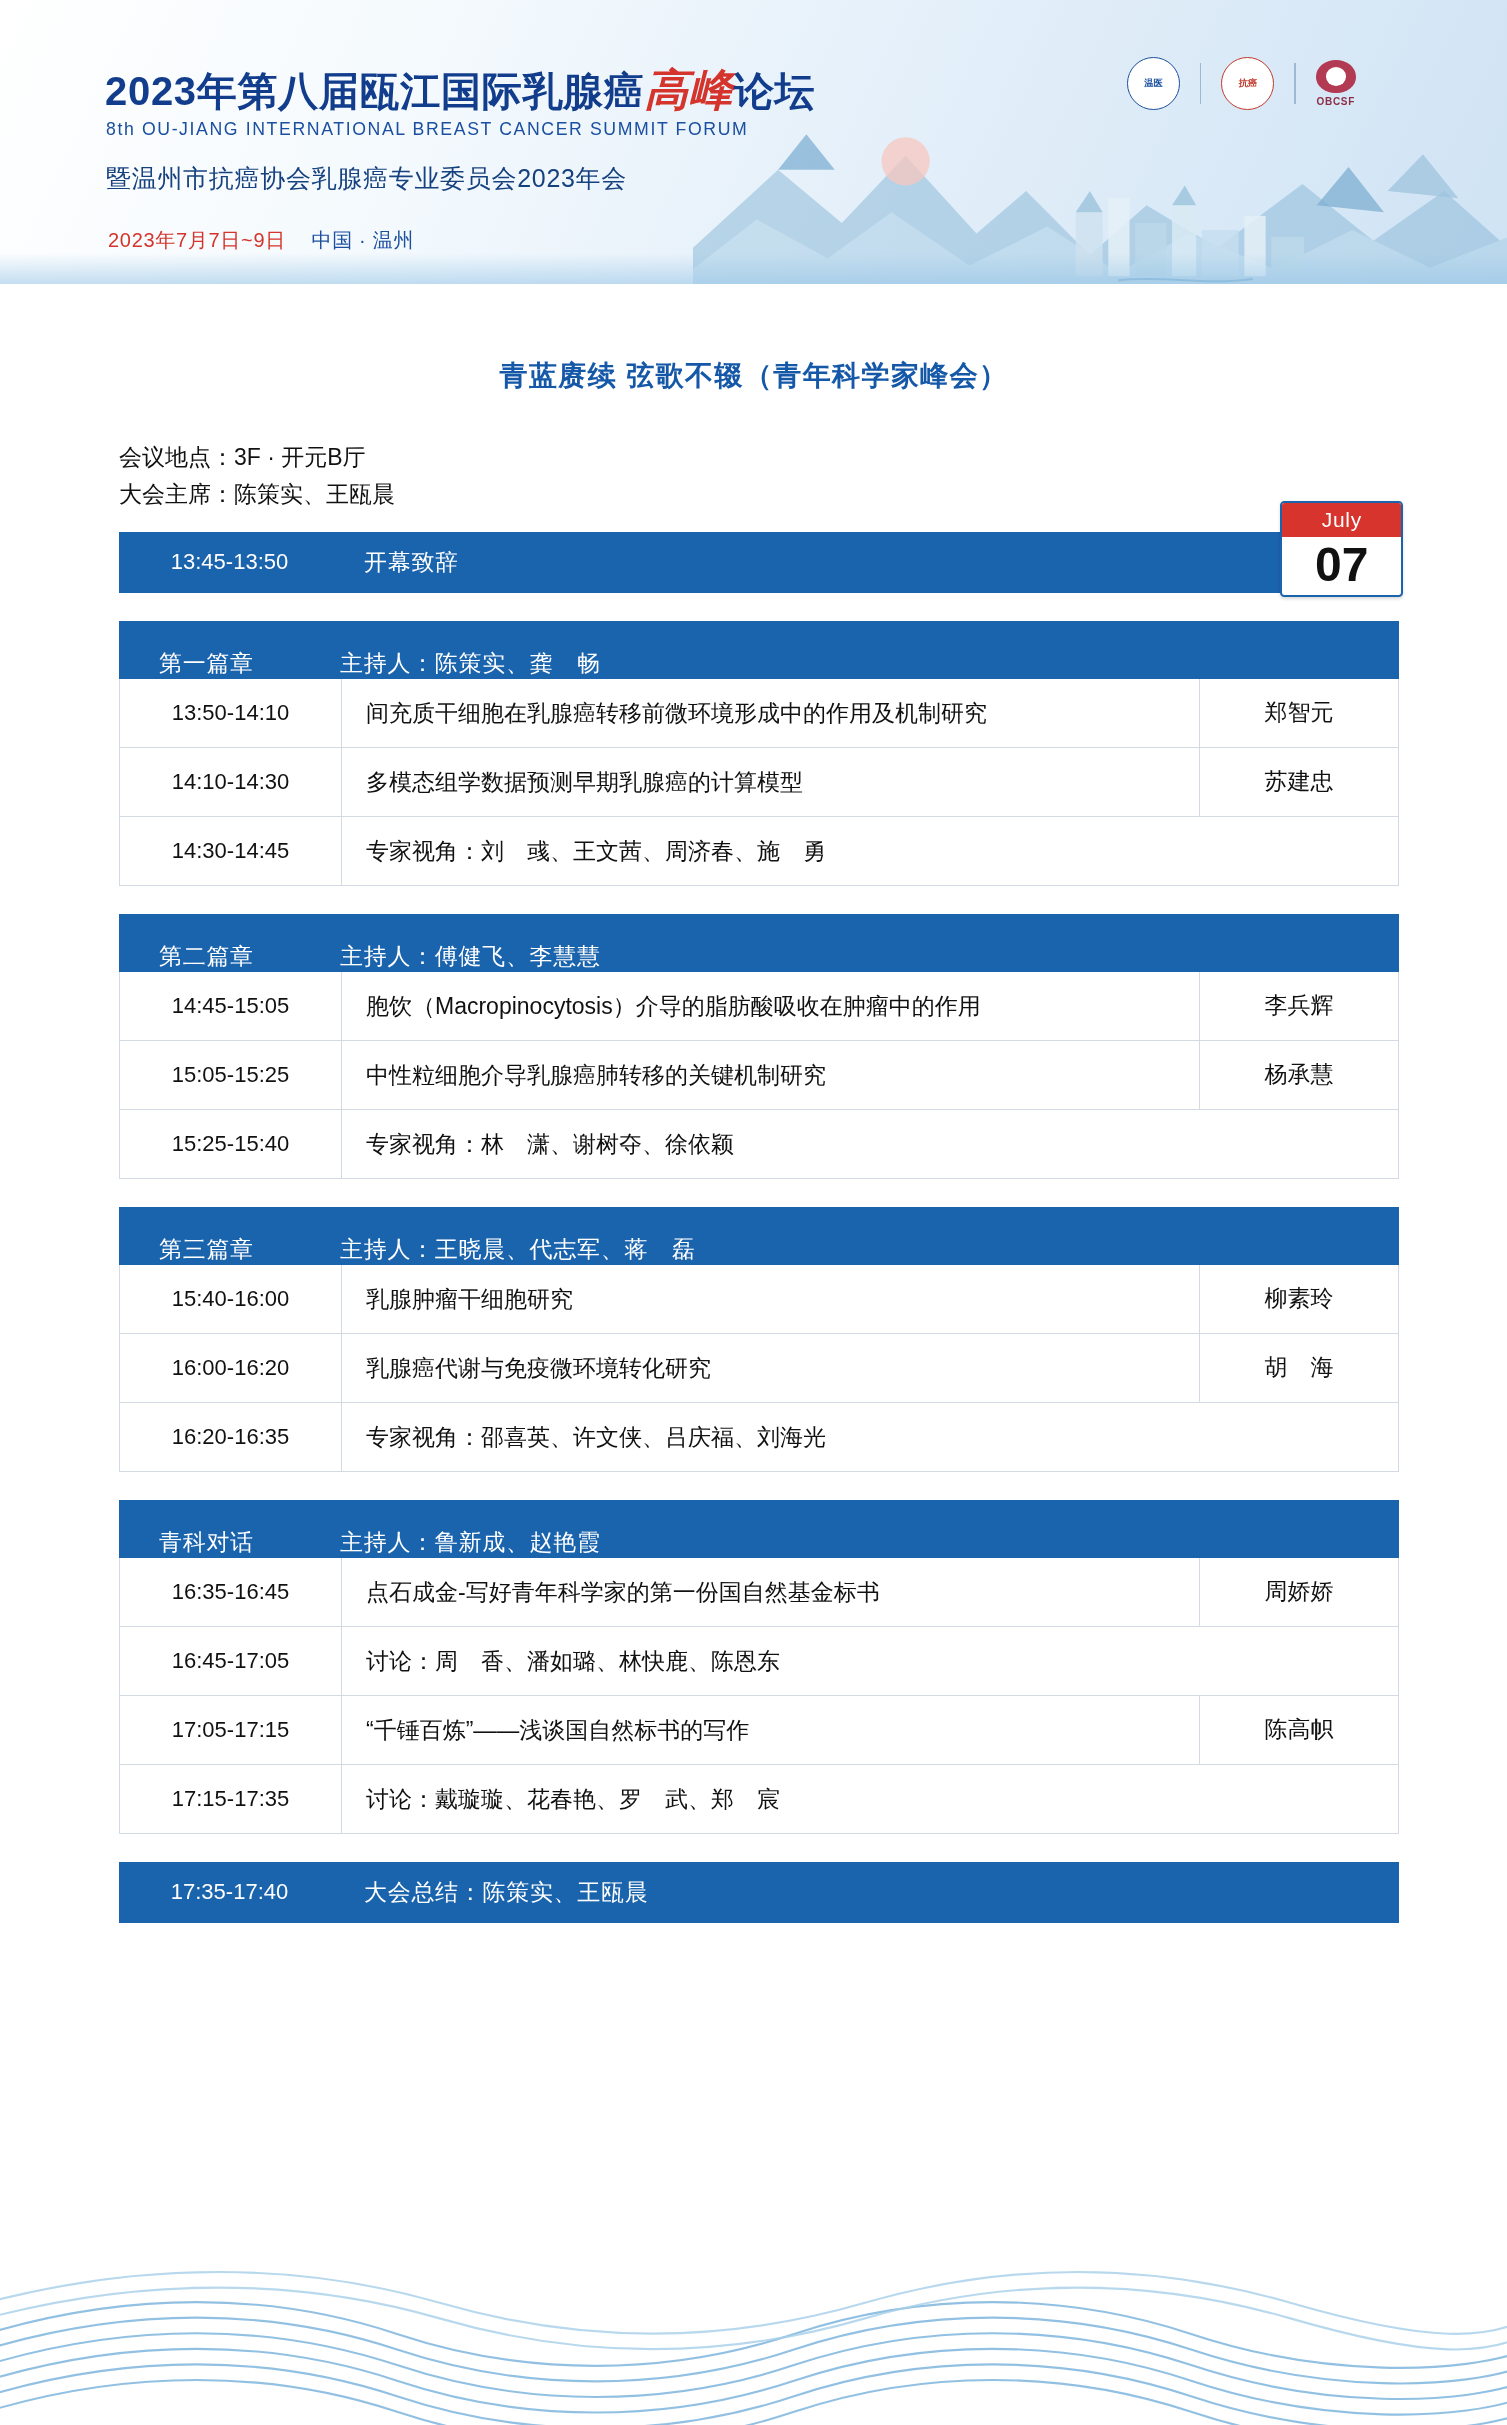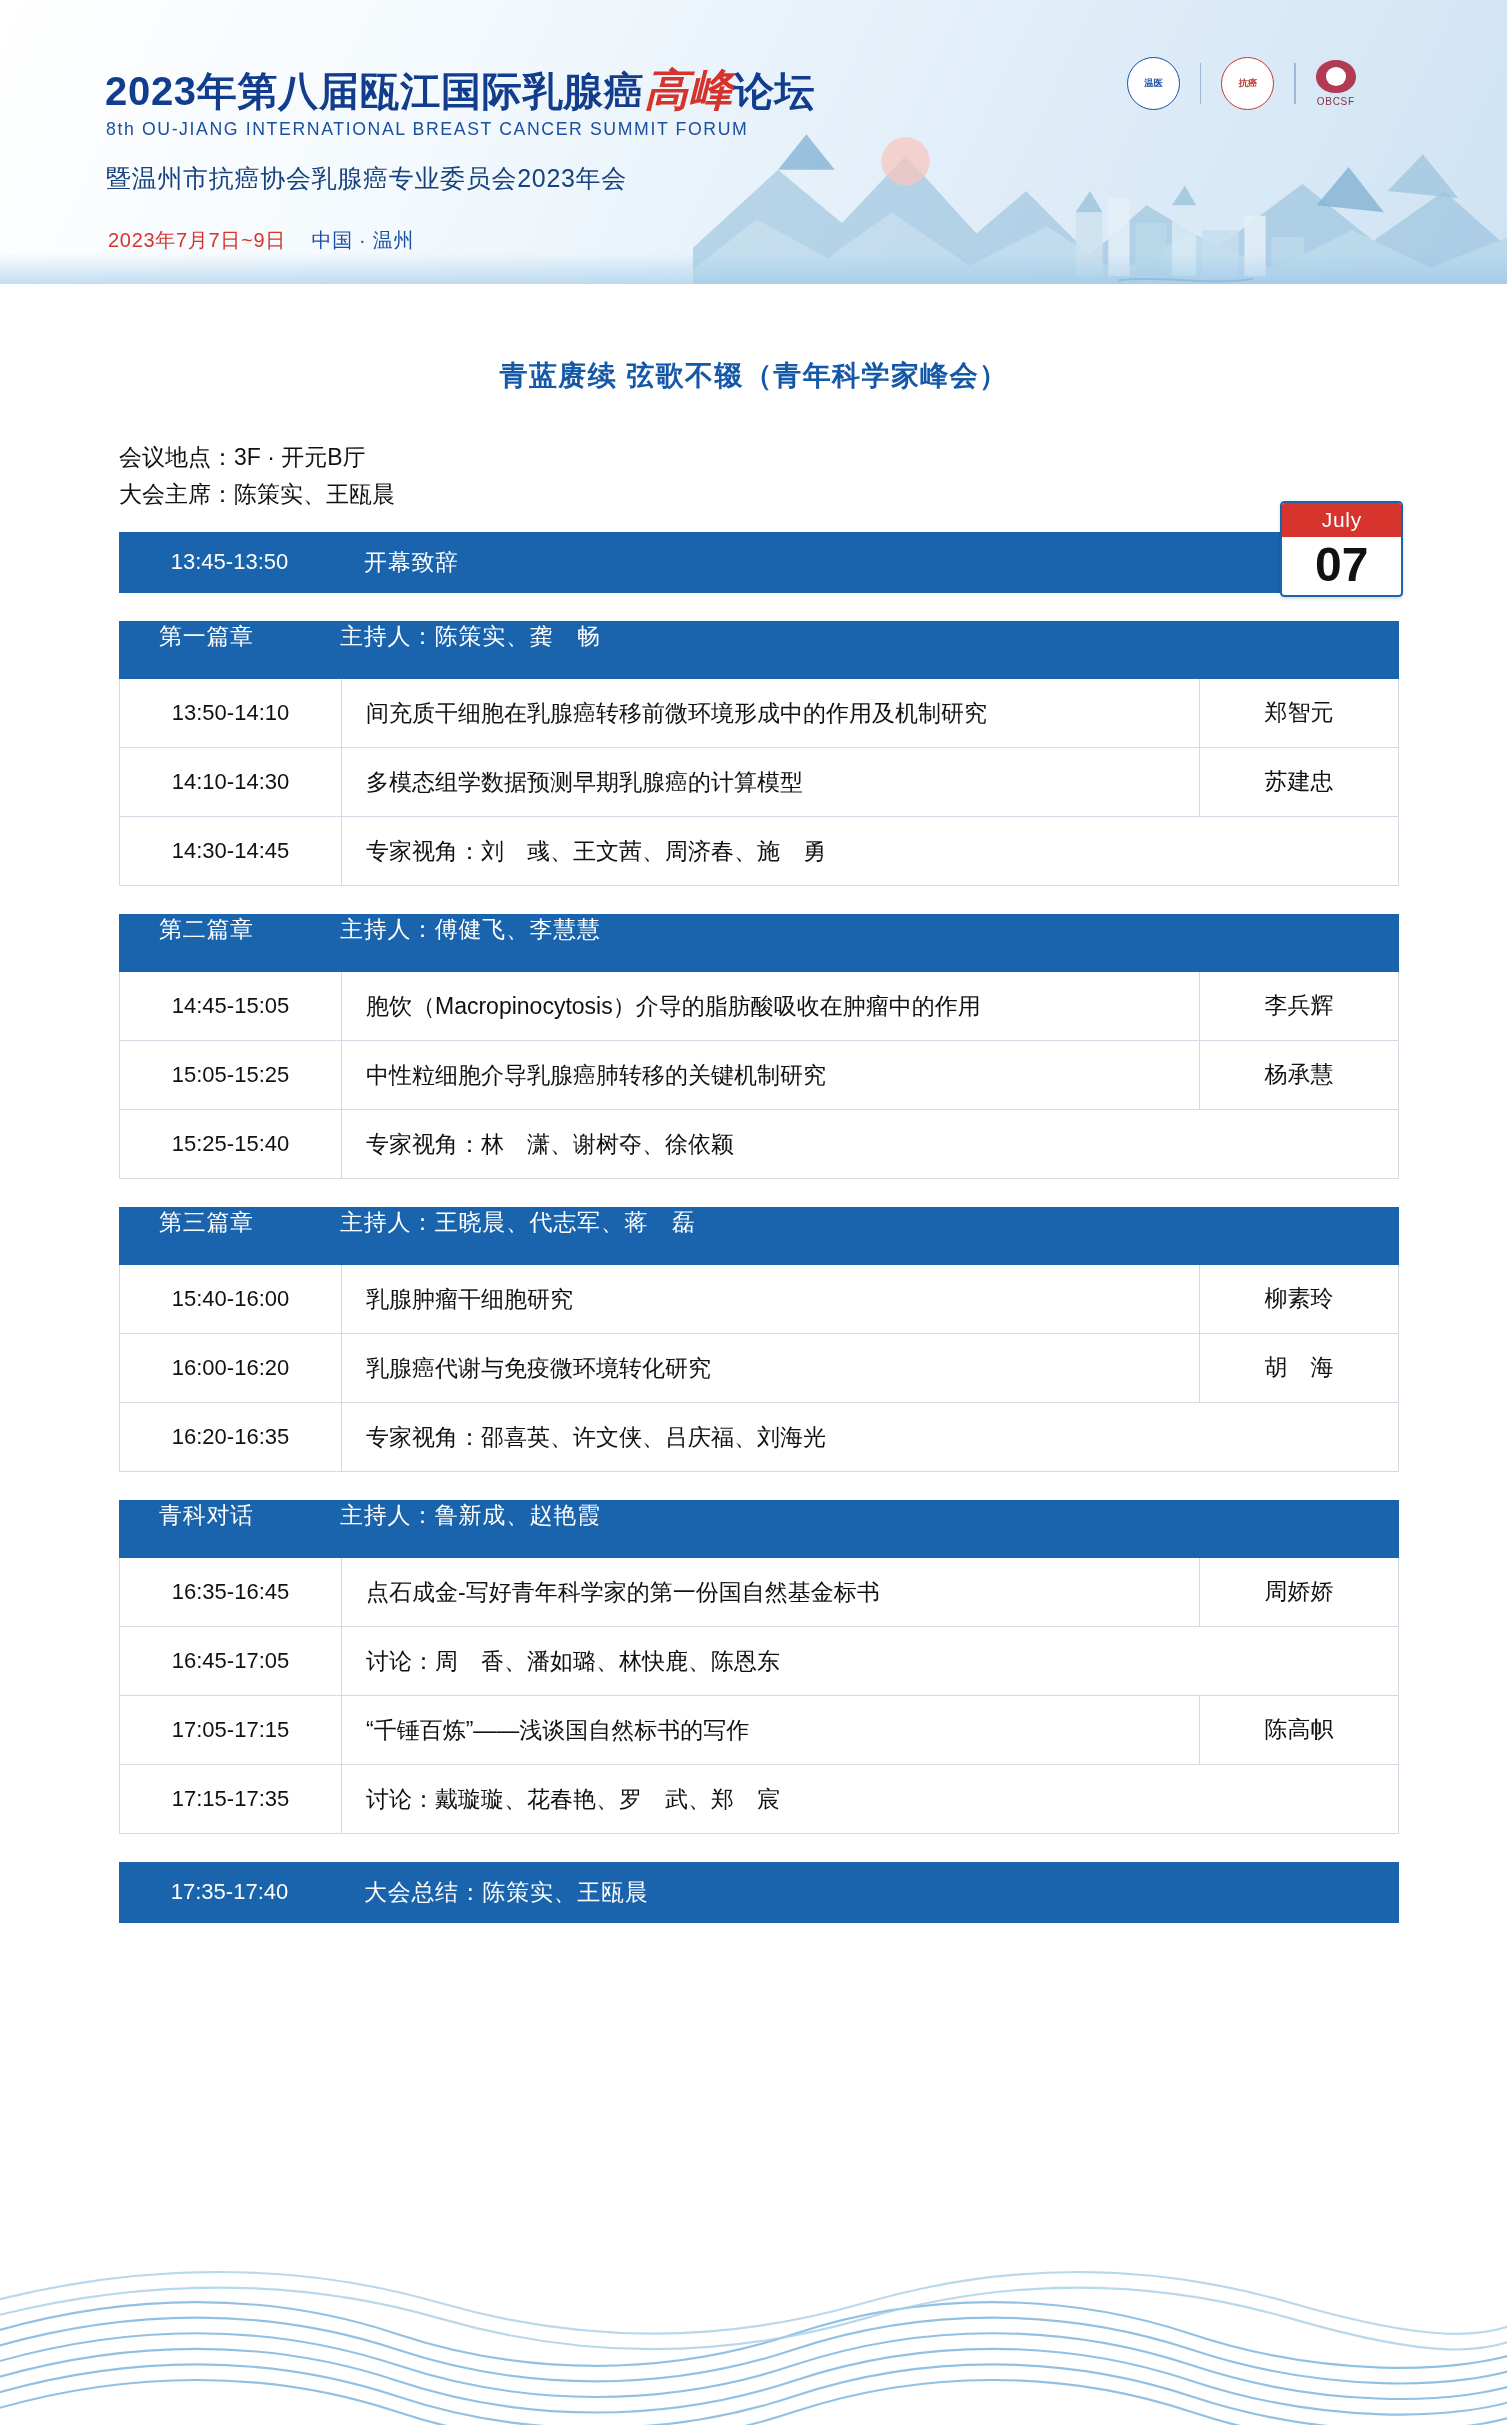--- a/index.html
+++ b/index.html
@@ -133,21 +133,21 @@
     content: "";
     position: absolute;
     left: 10px; top: 7px;
     width: 20px; height: 18.4px;
     border-radius: 50%;
     background: #ffffff;
   }
   .logo-obcsf .txt {
     font-size: 10px;
     color: #8c2f44;
-    font-weight: normal;
+    font-weight: bold;
     margin-top: 2.1px;
     letter-spacing: 0.7px;
   }
 
   
   .content {
     position: absolute;
     left: 0;
     top: 296px;
     width: 1508px;
@@ -267,21 +267,21 @@
   }
   .bluebar .label {
     flex: 1 1 auto;
     font-size: 23px;
     padding-left: 24px;
     color: #ffffff;
     letter-spacing: 0.7px;
   }
   .chapter {
     display: flex;
-    align-items: flex-start;
+    align-items: flex-end;
     min-height: 58px;
     background: #1a63ad;
     color: #ffffff;
     margin-top: 0;
   }
   .chapter .cname {
     width: 221px;
     flex: 0 0 221px;
     font-size: 23px;
     padding-left: 40px;

